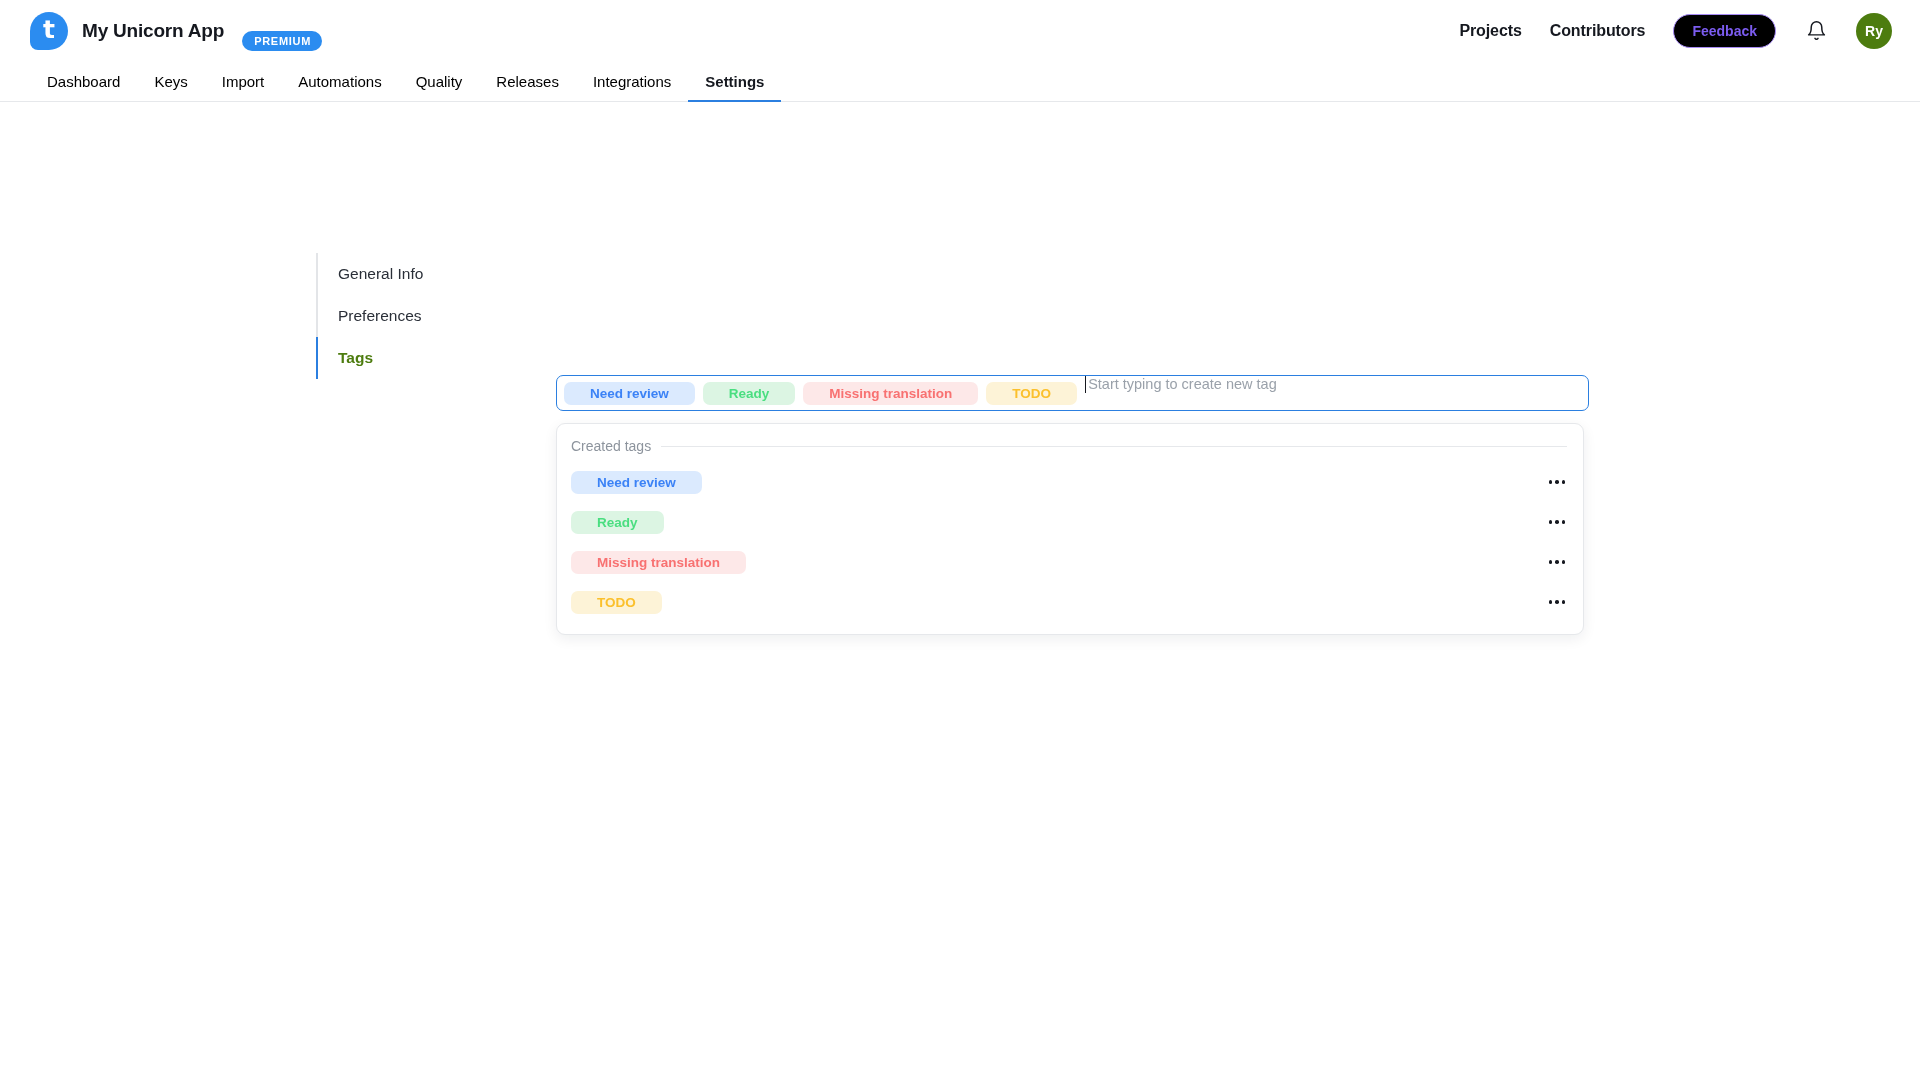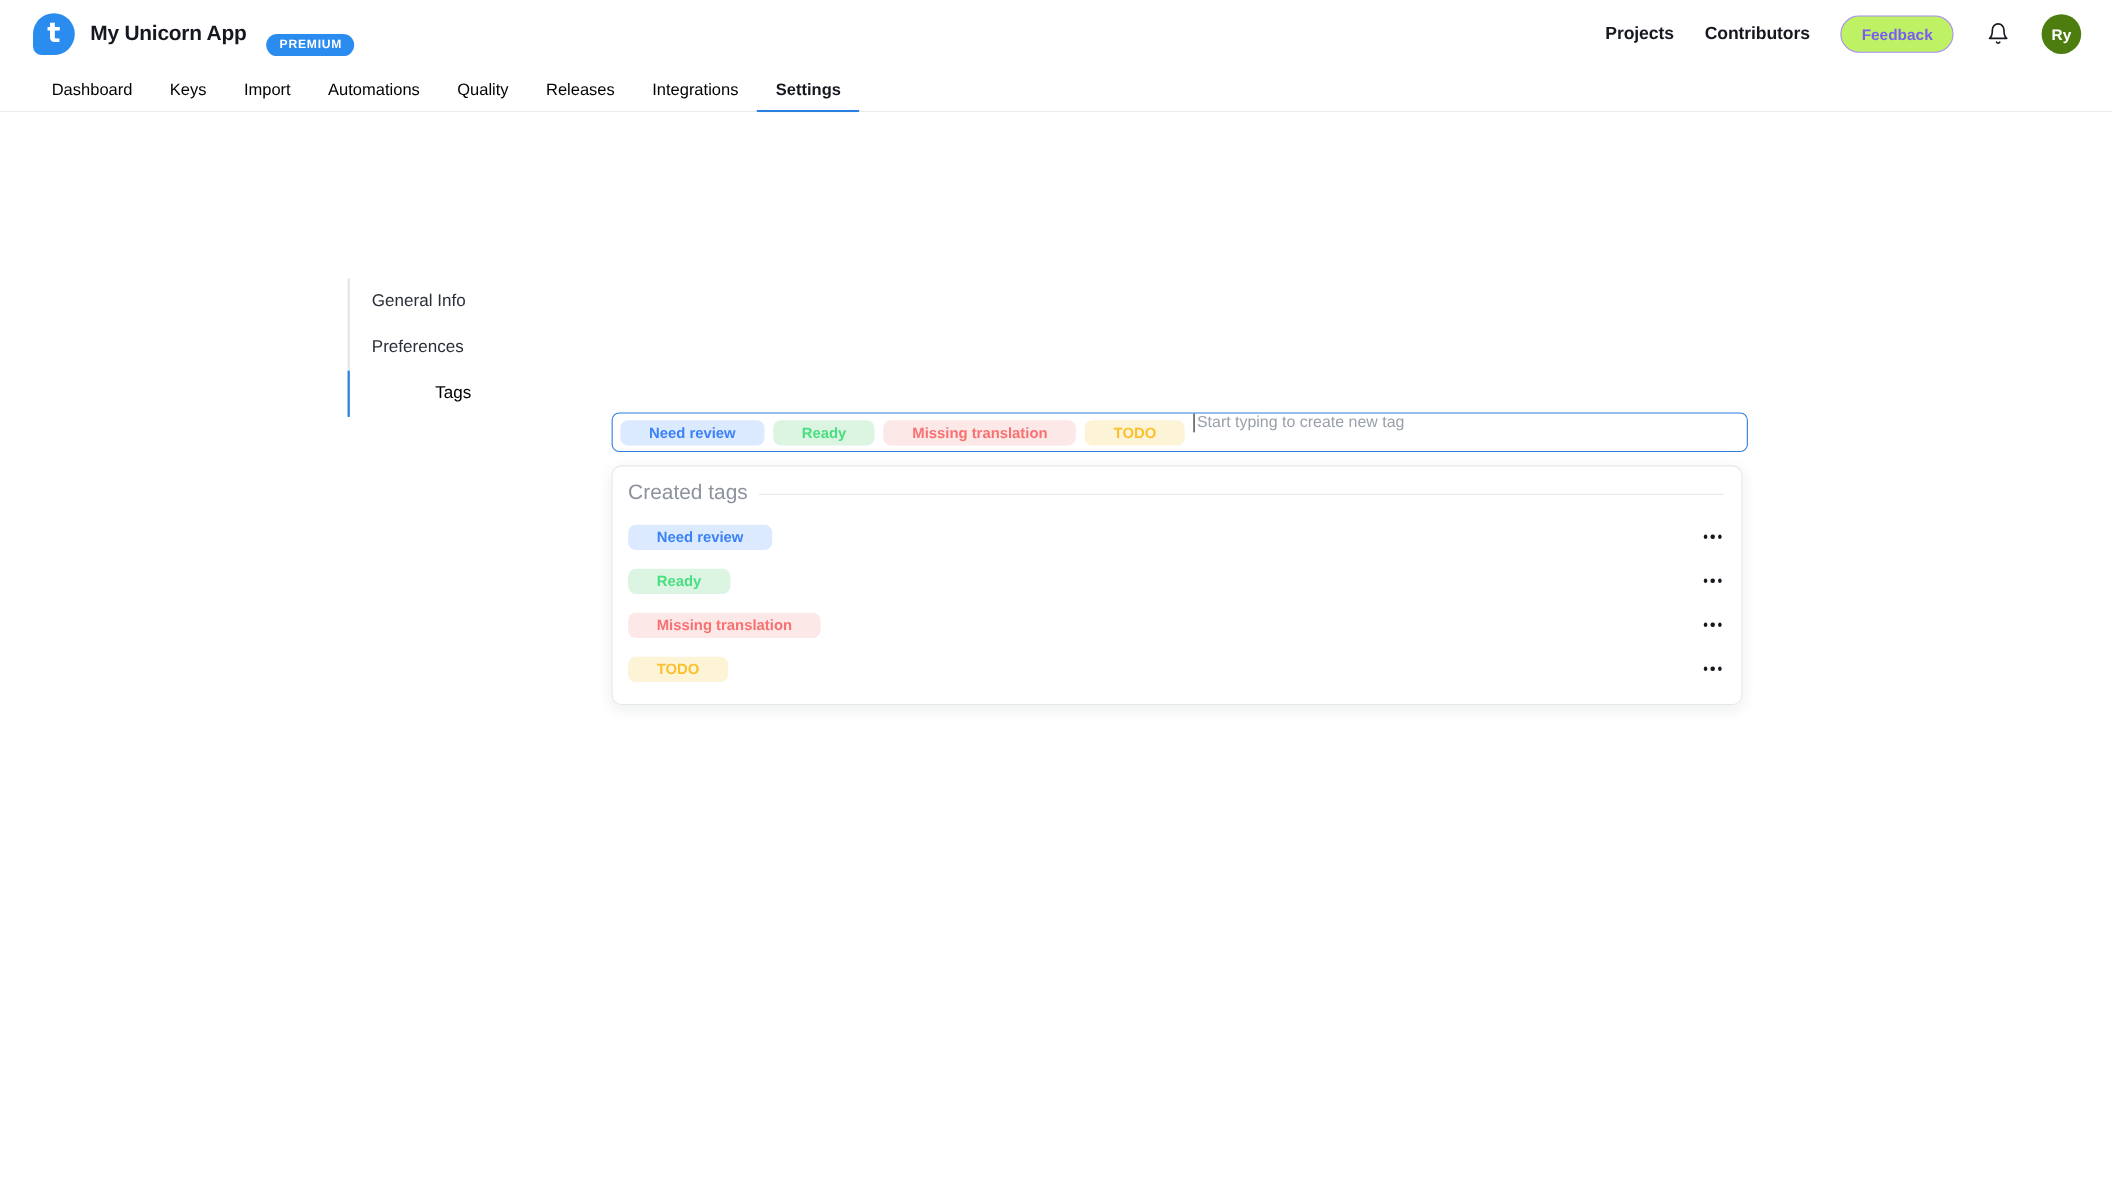--- a/index.html
+++ b/index.html
@@ -60,21 +60,21 @@
   .top-link {
     font-size: 16px;
     font-weight: 700;
     color: #15181f;
     text-decoration: none;
     letter-spacing: -0.1px;
   }
   .feedback-btn {
     border: 1px solid #a78bf5;
     color: #7c5cf0;
-    background: #bef264;
+    background: #000000;
     border-radius: 18px;
     font-size: 14px;
     font-weight: 600;
     padding: 8px 18px;
     cursor: pointer;
     font-family: "Liberation Sans", sans-serif;
   }
   .bell-icon { display: flex; align-items: center; justify-content: center; width: 24px; height: 24px; cursor: pointer; }
   .avatar {
     width: 36px; height: 36px;
@@ -131,24 +131,23 @@
   .settings-item {
     font-size: 15.5px;
     color: #2a2f38;
     padding: 9px 0 9px 20px;
     cursor: pointer;
     margin-left: -2px;
     border-left: 2px solid transparent;
     line-height: 24px;
   }
   .settings-item.active {
-    font-weight: 400;
-    color: #000000;
+    font-weight: 700;
+    color: #4d7c0f;
     border-left-color: #2b7fe0;
-    text-align: center;
   }
 
   
   .card {
     position: absolute;
     left: 539px;
     top: 149px;
     width: 1067px;
     height: 236px;
     background: #fff;
@@ -233,21 +232,21 @@
     z-index: 6;
   }
   .dd-section-head {
     display: flex;
     align-items: center;
     gap: 10px;
     padding: 0 16px 0 14px;
     margin-bottom: 8px;
   }
   .dd-section-label {
-    font-size: 19px;
+    font-size: 14px;
     color: #8d949d;
     white-space: nowrap;
   }
   .dd-rule {
     flex: 1;
     height: 1px;
     background: #e6e8eb;
   }
   .dd-row {
     display: flex;

